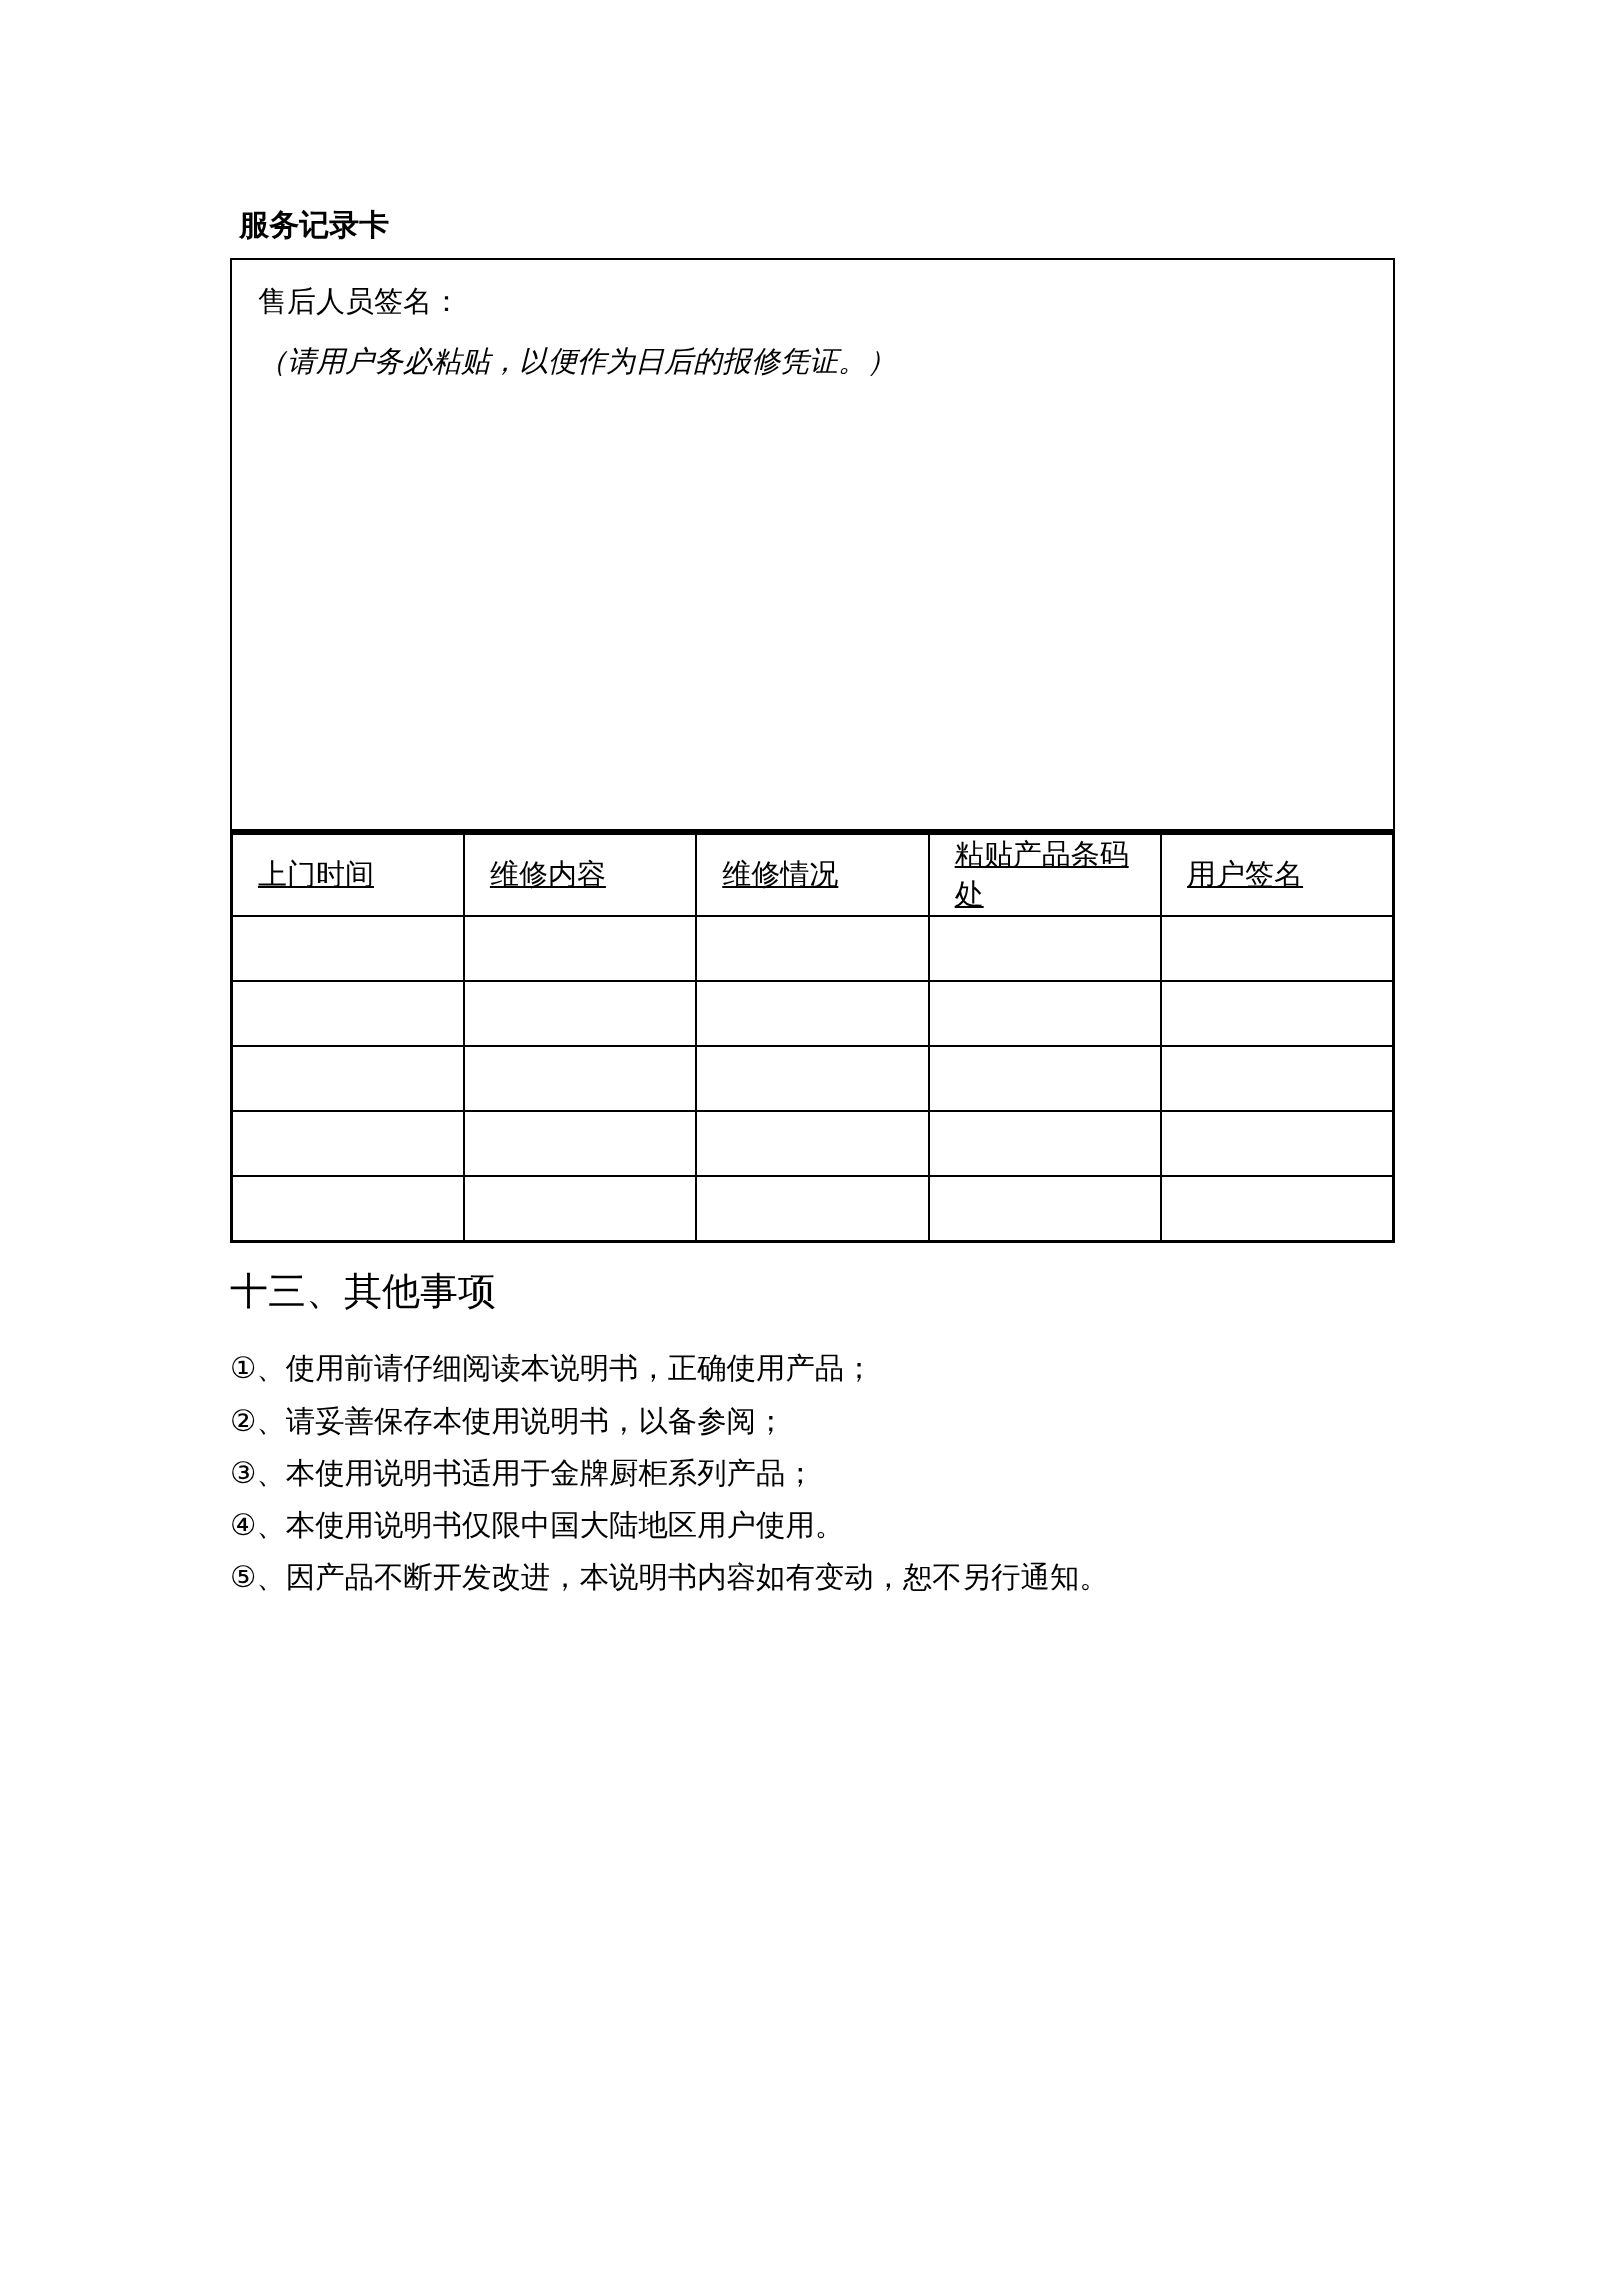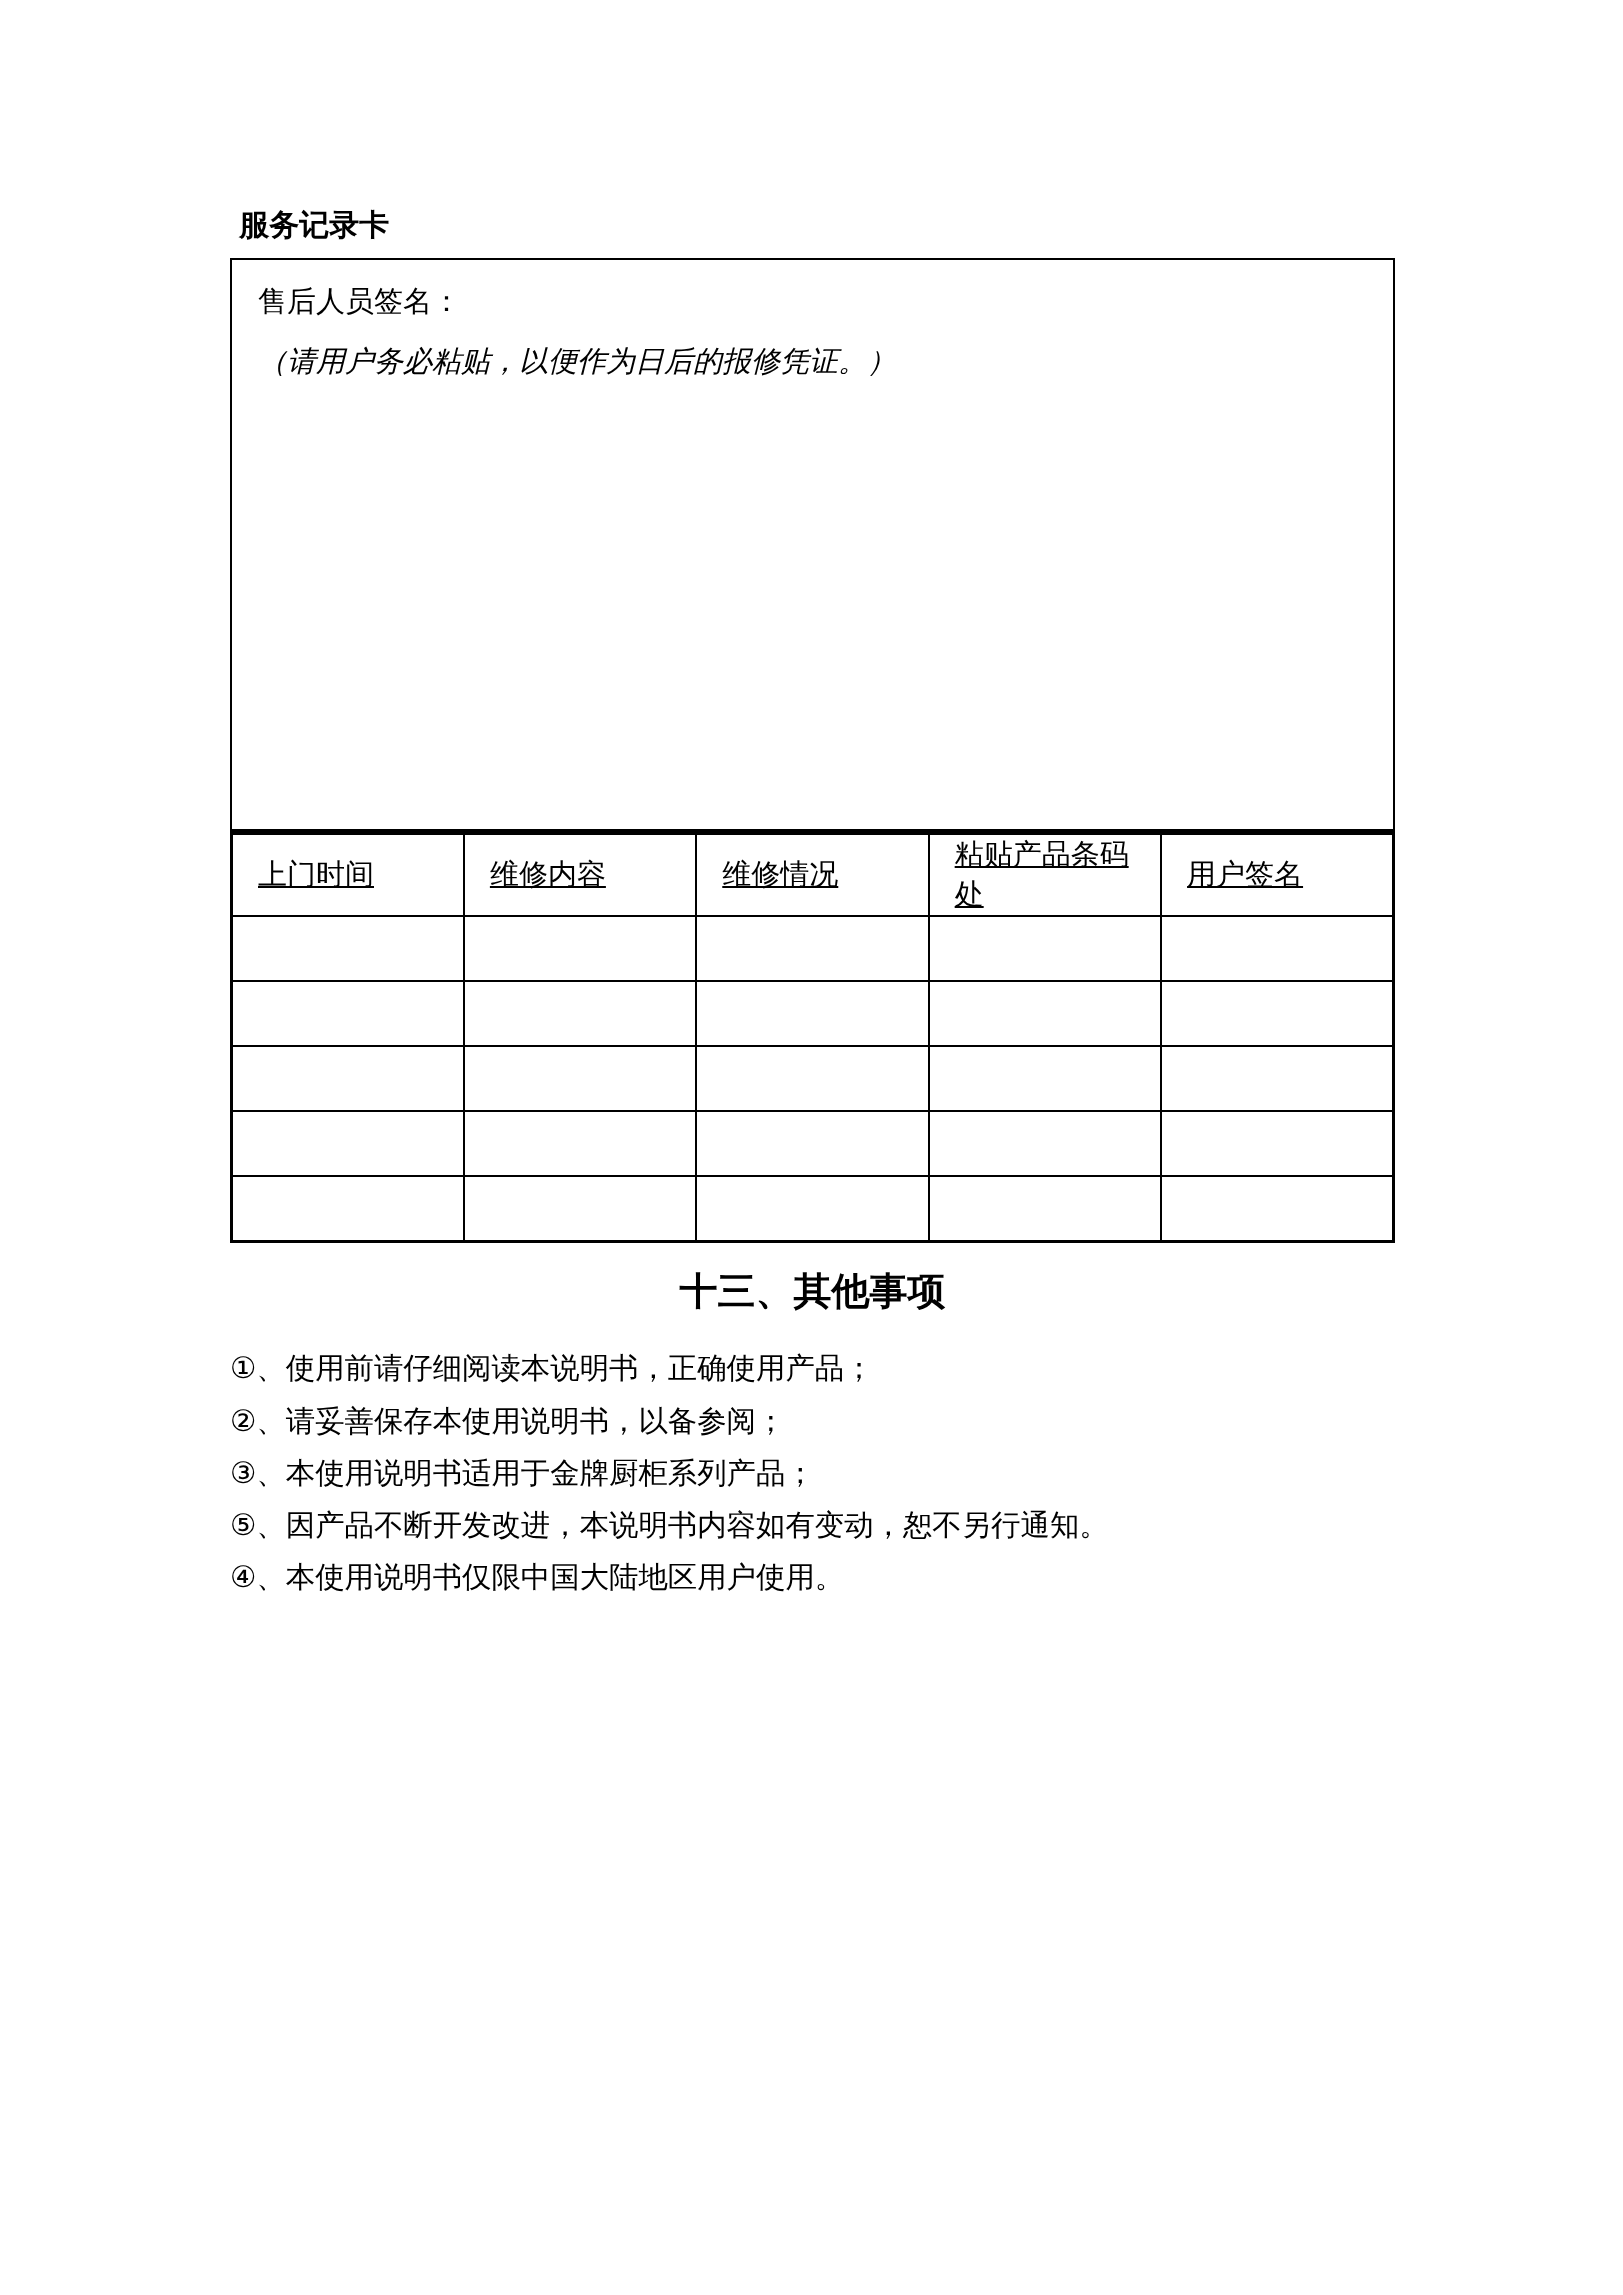--- a/index.html
+++ b/index.html
@@ -69,24 +69,23 @@
   }
   table.record-table thead th {
     height: 63px;
     border-bottom-width: 2.6px;
   }
   table.record-table tbody td {
     height: 63px;
   }
   .other-title {
     font-size: 38px;
-    font-weight: 700;
+    font-weight: 400;
     line-height: 1.1;
     margin: 27.5px 0 0 0;
-    text-align: center;
   }
   .other-items .item {
     font-size: 29.4px;
     line-height: 1.2;
     margin-top: 17px;
   }
   .other-items .item:first-child {
     margin-top: 38px;
   }
 </style>
@@ -152,19 +151,19 @@
           </tr>
         </tbody>
     </table>
 
     <h1 class="other-title">十三、其他事项</h1>
 
     <div class="other-items" id="other-items-list">
         <div class="item">①、使用前请仔细阅读本说明书，正确使用产品；</div>
         <div class="item">②、请妥善保存本使用说明书，以备参阅；</div>
         <div class="item">③、本使用说明书适用于金牌厨柜系列产品；</div>
+        <div class="item">④、本使用说明书仅限中国大陆地区用户使用。</div>
         <div class="item">⑤、因产品不断开发改进，本说明书内容如有变动，恕不另行通知。</div>
-        <div class="item">④、本使用说明书仅限中国大陆地区用户使用。</div>
       </div>
 
   </div>
 </div>
 
 
 </body></html>

